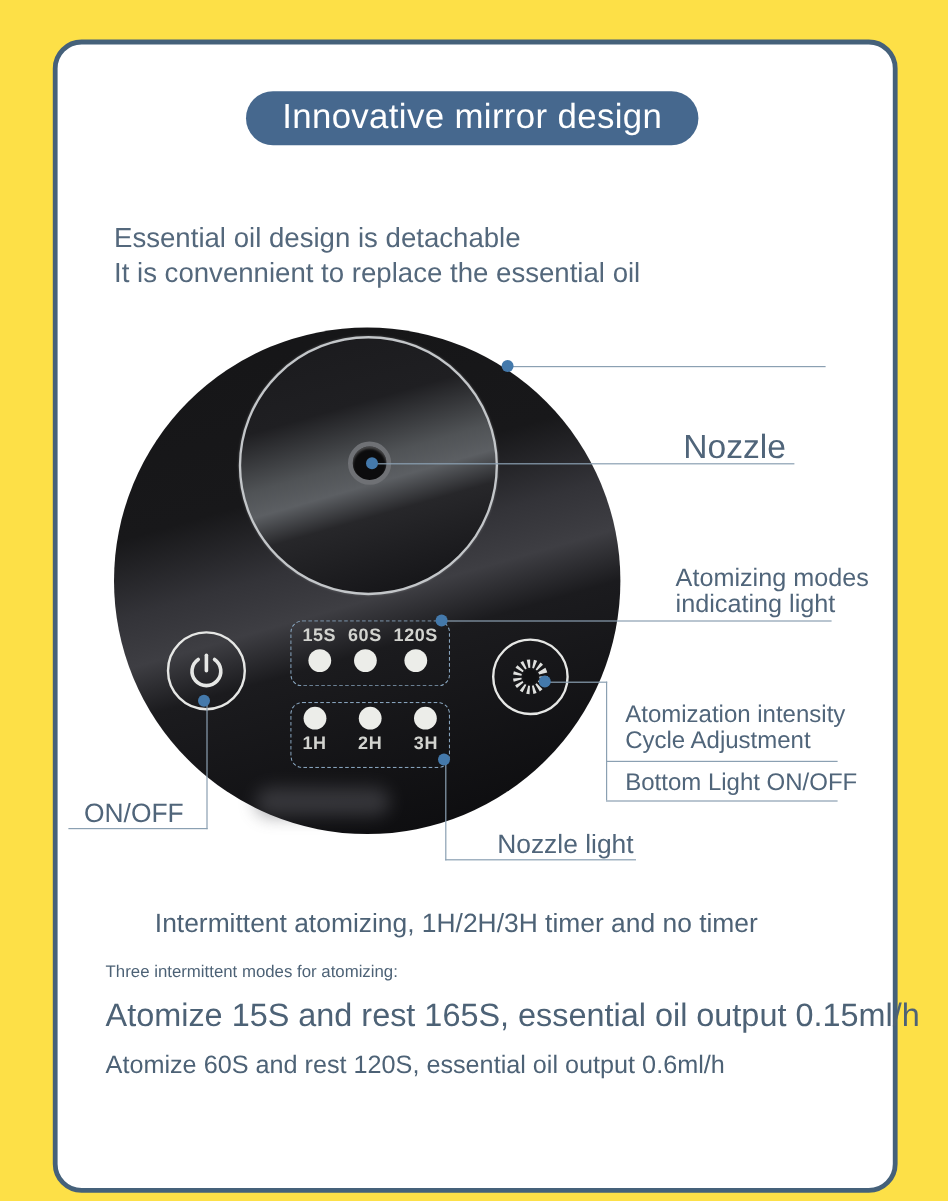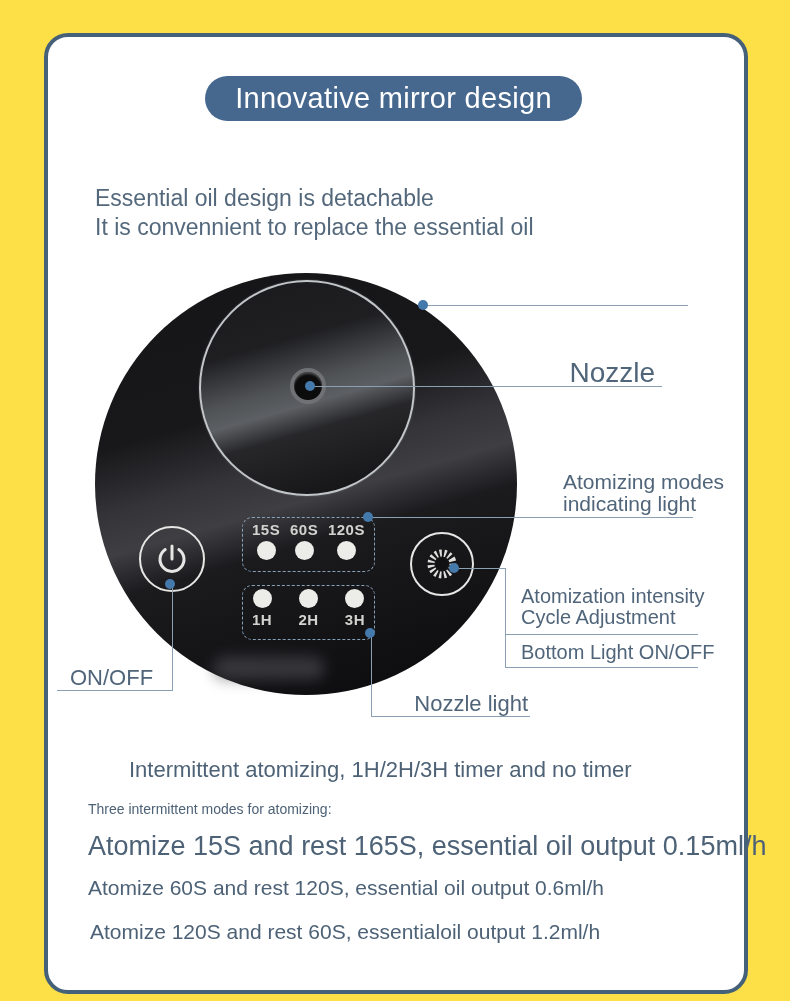--- a/index.html
+++ b/index.html
@@ -172,15 +172,14 @@
   <div class="cl-label" style="left:521px;top:641px;font-size:20px;">Bottom Light ON/OFF</div>
 
   <div class="cl-label" style="left:70px;top:665px;font-size:22px;">ON/OFF</div>
 
   <div class="cl-label" style="right:262px;top:691px;font-size:22px;">Nozzle light</div>
 
   <div class="foot" style="left:85px;top:757px;font-size:22px;margin-left:44px;">Intermittent atomizing, 1H/2H/3H timer and no timer</div>
   <div class="foot" style="left:88px;top:801px;font-size:14px;">Three intermittent modes for atomizing:</div>
   <div class="foot" style="left:88px;top:831px;font-size:27px;">Atomize 15S and rest 165S, essential oil output 0.15ml/h</div>
   <div class="foot" style="left:88px;top:876px;font-size:21px;text-align:right;">Atomize 60S and rest 120S, essential oil output 0.6ml/h</div>
-  <div class="foot" style="left:90px;top:920px;font-size:21px;">Atomize 120S and rest 60S, essentialoil output 1.2ml/h</div>
 
 </div>
 
 </body></html>

